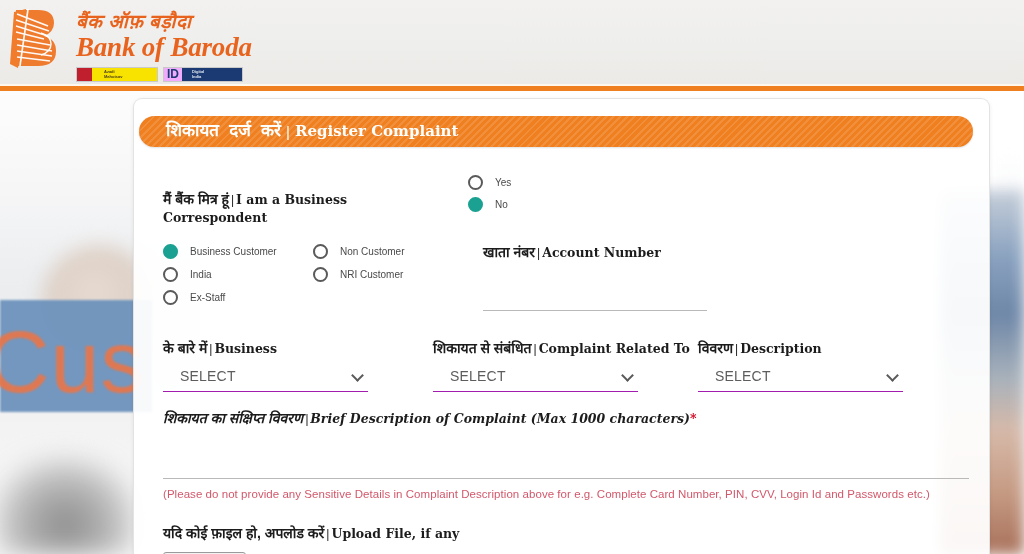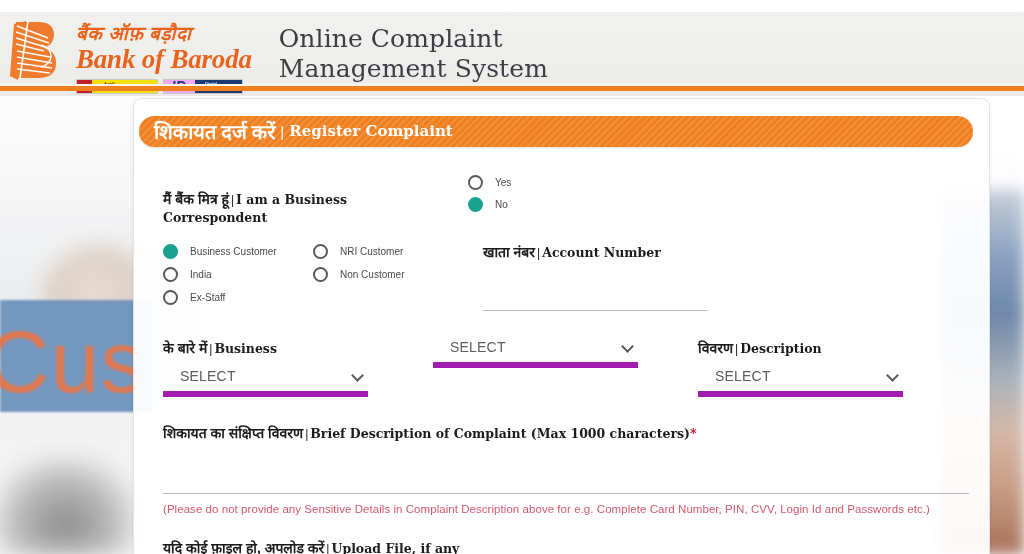--- a/index.html
+++ b/index.html
@@ -57,21 +57,21 @@
     filter: blur(7px);
   }
   .bg-photo-right2 {
     position: absolute; right: 0; top: 150px; width: 30px; height: 404px;
     background: linear-gradient(180deg,#ffffff 0%,#eef1f4 30%,#dfe3e8 60%,#f6f2f0 100%);
     filter: blur(6px);
   }
 
   
   .site-header {
-    position: absolute; left: 0; top: 12px; width: 1024px; height: 84px;
+    position: absolute; left: 0; top: 0; width: 1024px; height: 84px;
     background: linear-gradient(180deg,#f2f1ef 0%,#eeeeec 55%,#eceae7 100%);
     z-index: 10;
   }
   .header-inner {
     display: flex; align-items: center; height: 84px; padding-left: 8px;
   }
   .logo-block {
     display: flex; align-items: flex-start; gap: 4px;
     padding-top: 4px;
   }
@@ -100,23 +100,23 @@
   }
   .badge-azadi { width: 82px; background: #f7e200; position: relative; }
   .badge-azadi .b-red {
     width: 15px; height: 100%; background: #c0202e; flex: 0 0 auto;
   }
   .badge-azadi .b-txt {
     color: #4b3f12; font-size: 4px; font-weight: bold; padding-left: 12px; line-height: 1.3;
   }
   .badge-digital { width: 80px; background: #1b3a73; }
   .badge-digital .b-ico {
-    width: 31px; height: 100%; background: #f0abfc; color: #1b3a73;
+    width: 18px; height: 100%; background: #f0abfc; color: #1b3a73;
     display: flex; align-items: center; justify-content: center;
-    font-size: 14px; font-weight: bold; flex: 0 0 auto;
+    font-size: 12px; font-weight: bold; flex: 0 0 auto;
   }
   .badge-digital .b-txt { color: #dfe6f3; font-size: 4px; font-weight: bold; padding-left: 10px; line-height: 1.3;}
   .site-title {
     font-family: "DejaVu Serif", serif;
     font-size: 25px; color: #3d3d46; line-height: 1.22;
     margin-left: 27px; letter-spacing: .1px;
     font-weight: 400;
   }
   .header-rule {
     position: absolute; left: 0; top: 84px; width: 1024px; height: 7px;
@@ -143,22 +143,22 @@
     background-color: #ef7f1f;
     background-image: repeating-linear-gradient(135deg,
         rgba(255,255,255,.13) 0px, rgba(255,255,255,.13) 2px,
         rgba(255,255,255,0) 2px, rgba(255,255,255,0) 5px);
     border-radius: 16px;
     display: flex; align-items: center;
     padding-left: 15px;
     box-shadow: 0 1px 2px rgba(0,0,0,.12);
   }
   .card-title-bar .t-hi {
-    font-family: Liberation Serif, serif;
-    font-size: 20px; font-weight: bold; color: #ffffff; line-height: 1;
+    font-family: Liberation Mono, monospace;
+    font-size: 17px; font-weight: bold; color: #ffffff; line-height: 1; margin-left: 12px;
   }
   .card-title-bar .t-sep { color:#fff; font-size:15px; margin: 0 5px; }
   .card-title-bar .t-en {
     font-family: "DejaVu Serif", serif;
     font-size: 15px; font-weight: bold; color: #ffffff; line-height: 1;
   }
 
   .card-body { padding: 16px 22px 0 29px; }
 
   
@@ -209,40 +209,40 @@
   
   .row-selects { margin-top: 27px; }
   .sel-group { position: relative; }
   .g1 { width: 270px; }
   .g2 { width: 265px; margin-left: 0; }
   .g3 { width: 215px; }
   .sel-label { white-space: nowrap; display: block; margin-bottom: 10px; }
   .sel-box {
     position: relative;
     width: 205px;
-    border-bottom: 6px solid #a21caf;
+    border-bottom: 1px solid #a21caf;
     padding: 0 0 6px 17px;
   }
   .g1 .sel-box { width: 205px; }
   .g2 .sel-box { width: 205px; }
   .g3 .sel-box { width: 205px; }
   .sel-value {
     font-family: "Liberation Sans", sans-serif;
     font-size: 14px; color: #5d5d5d; letter-spacing: .2px;
   }
   .sel-caret {
     position: absolute; right: 6px; top: 4px;
     width: 9px; height: 9px;
     border-right: 2px solid #5a5a5a;
     border-bottom: 2px solid #5a5a5a;
     transform: rotate(45deg);
   }
 
   
-  .brief { margin-top: 26px; }
+  .brief { margin-top: 16px; font-style: italic; }
   .brief-label { white-space: nowrap; }
   .req { color: #d0021b; font-family: "DejaVu Serif", serif; font-size: 12.5px; font-weight: bold;}
   .brief-area {
     margin-top: 36px; height: 16px;
     border-bottom: 1px solid #b9b9b9;
     width: 806px;
   }
 
   .warn {
     margin-top: 9px;
@@ -314,24 +314,20 @@
             <span class="b-red"></span>
             <span class="b-txt">Azadi<br>Mahotsav</span>
           </div>
           <div class="badge badge-digital">
             <span class="b-ico">ID</span>
             <span class="b-txt">Digital<br>India</span>
           </div>
         </div>
       </div>
     </div>
-    <div class="site-title">
-      <div>Online Complaint</div>
-      <div>Management System</div>
-    </div>
   </div>
 </div>
 <div class="header-rule"></div>
 
 <div class="card">
 
   <div class="card-title-bar">
     <span class="t-hi">शिकायत दर्ज करें</span>
     <span class="t-sep">|</span>
     <span class="t-en">Register Complaint</span>
@@ -368,25 +364,25 @@
         </div>
         <div class="radio-line">
           <span class="radio"></span>
           <span class="radio-label">Ex-Staff</span>
         </div>
       </div>
 
       <div class="iam-col2">
         <div class="radio-line">
           <span class="radio"></span>
+          <span class="radio-label">Non Customer</span>
+        </div>
+        <div class="radio-line">
+          <span class="radio"></span>
           <span class="radio-label">NRI Customer</span>
-        </div>
-        <div class="radio-line">
-          <span class="radio"></span>
-          <span class="radio-label">Non Customer</span>
         </div>
       </div>
 
       <div class="acct">
         <div class="acct-label">
           <span class="lbl-hi">खाता नंबर</span><span class="lbl-sep">|</span><span class="lbl-en">Account Number</span>
         </div>
         <div class="underline-input"></div>
       </div>
     </div>
@@ -397,20 +393,23 @@
         <span class="sel-label">
           <span class="lbl-hi">के बारे में</span><span class="lbl-sep">|</span><span class="lbl-en">Business</span>
         </span>
         <div class="sel-box">
           <span class="sel-value">SELECT</span>
           <span class="sel-caret"></span>
         </div>
       </div>
 
       <div class="sel-group g2">
+        <span class="sel-label">
+          <span class="lbl-hi">शिकायत से संबंधित</span><span class="lbl-sep">|</span><span class="lbl-en">Complaint Related To</span>
+        </span>
         <div class="sel-box">
           <span class="sel-value">SELECT</span>
           <span class="sel-caret"></span>
         </div>
       </div>
 
       <div class="sel-group g3">
         <span class="sel-label">
           <span class="lbl-hi">विवरण</span><span class="lbl-sep">|</span><span class="lbl-en">Description</span>
         </span>

